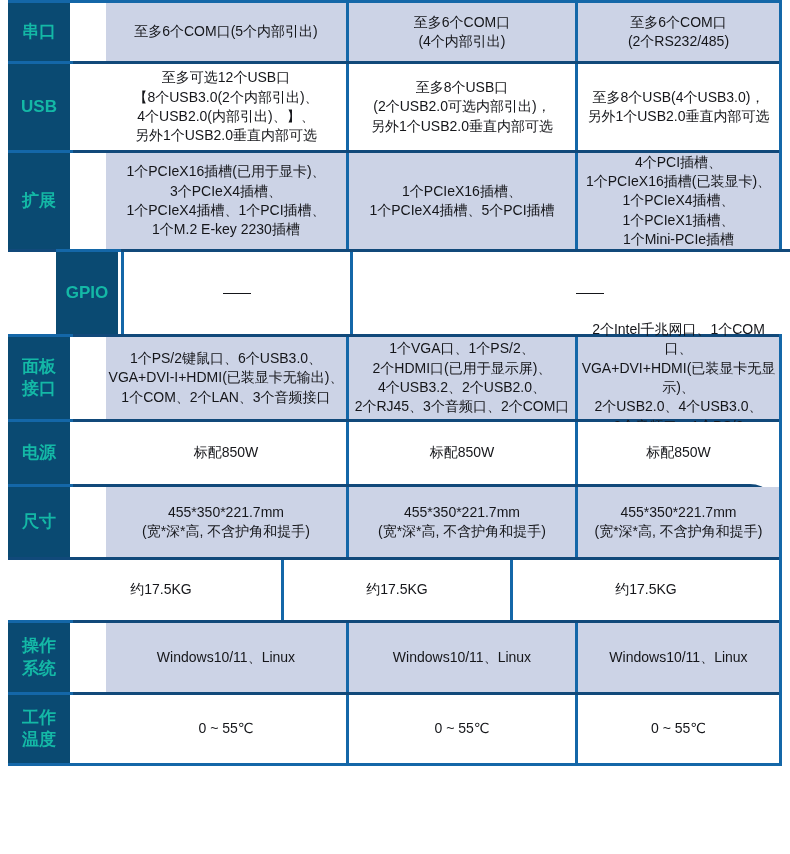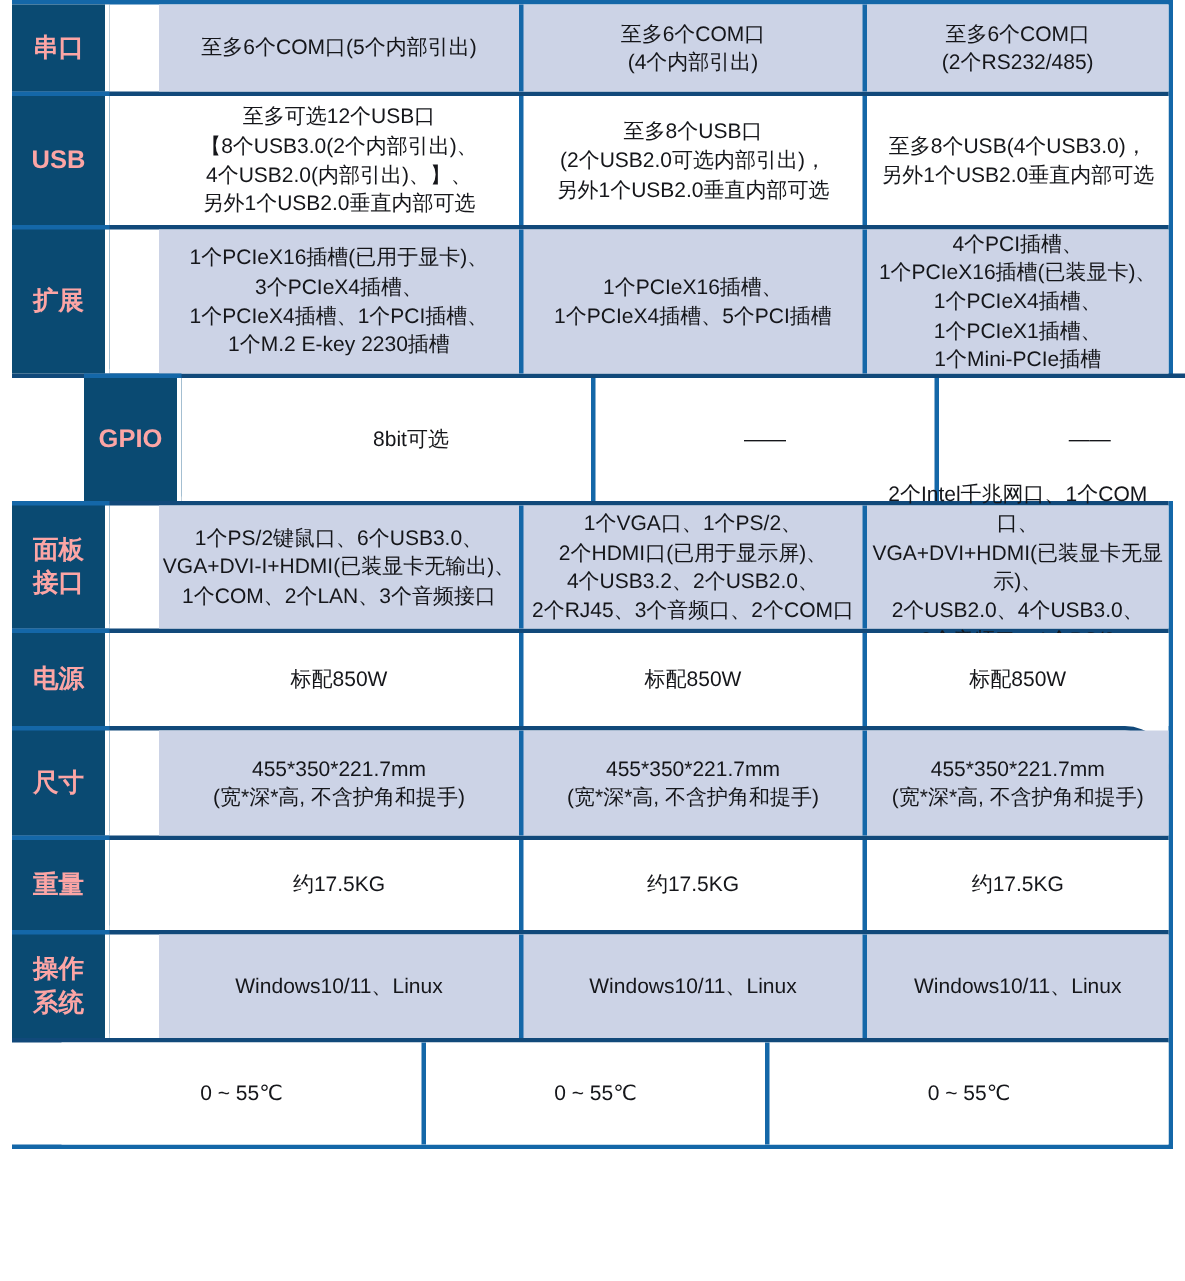--- a/index.html
+++ b/index.html
@@ -21,21 +21,21 @@
   }
   .row{display:flex;width:100%;}
   .row + .row{border-top:3px solid var(--sep-dark,#11497a);}
   
   .r0{height:58px;} .r1{height:86px;} .r2{height:96px;} .r3{height:82px;padding-left:48px;}
   .r4{height:82px;} .r5{height:62px;} .r6{height:70px;border-radius:29px;} .r7{height:60px;}
   .r8{height:69px;} .r9{height:68px;}
   .rh{
     width:62px;flex:0 0 62px;
     background:var(--header-bg,#0a4a72);
-    color:#fca5a5;
+    color:#14b8a6;
     font-weight:bold;
     font-size:17px;
     line-height:1.3;
     display:flex;align-items:center;justify-content:center;
     text-align:center;
     white-space:pre-line;
     border-right:3px solid #ffffff;
     box-sizing:content-box;
   }
   
@@ -93,21 +93,20 @@
 1个PCIeX4插槽、5个PCI插槽</div>
       <div class="cell c3">4个PCI插槽、
 1个PCIeX16插槽(已装显卡)、
 1个PCIeX4插槽、
 1个PCIeX1插槽、
 1个Mini-PCIe插槽</div>
     </div>
 
     <div class="row r3">
       <div class="rh">GPIO</div>
-      <div class="cell c1">8bit可选</div>
       <div class="cell c2">——</div>
       <div class="cell c3">——</div>
     </div>
 
     <div class="row r4 alt">
       <div class="rh">面板
 接口</div>
       <div class="cell c1">1个PS/2键鼠口、6个USB3.0、
 VGA+DVI-I+HDMI(已装显卡无输出)、
 1个COM、2个LAN、3个音频接口</div>
@@ -132,34 +131,35 @@
       <div class="rh">尺寸</div>
       <div class="cell c1">455*350*221.7mm
 (宽*深*高, 不含护角和提手)</div>
       <div class="cell c2">455*350*221.7mm
 (宽*深*高, 不含护角和提手)</div>
       <div class="cell c3">455*350*221.7mm
 (宽*深*高, 不含护角和提手)</div>
     </div>
 
     <div class="row r7">
-      <div class="rh">重量</div>
       <div class="cell c1">约17.5KG</div>
       <div class="cell c2">约17.5KG</div>
       <div class="cell c3">约17.5KG</div>
     </div>
 
     <div class="row r8 alt">
       <div class="rh">操作
 系统</div>
       <div class="cell c1">Windows10/11、Linux</div>
       <div class="cell c2">Windows10/11、Linux</div>
       <div class="cell c3">Windows10/11、Linux</div>
     </div>
 
     <div class="row r9">
+      <div class="rh">工作
+温度</div>
       <div class="cell c1">0 ~ 55℃</div>
       <div class="cell c2">0 ~ 55℃</div>
       <div class="cell c3">0 ~ 55℃</div>
     </div>
 
   </div>
 </div>
 
 </body></html>

